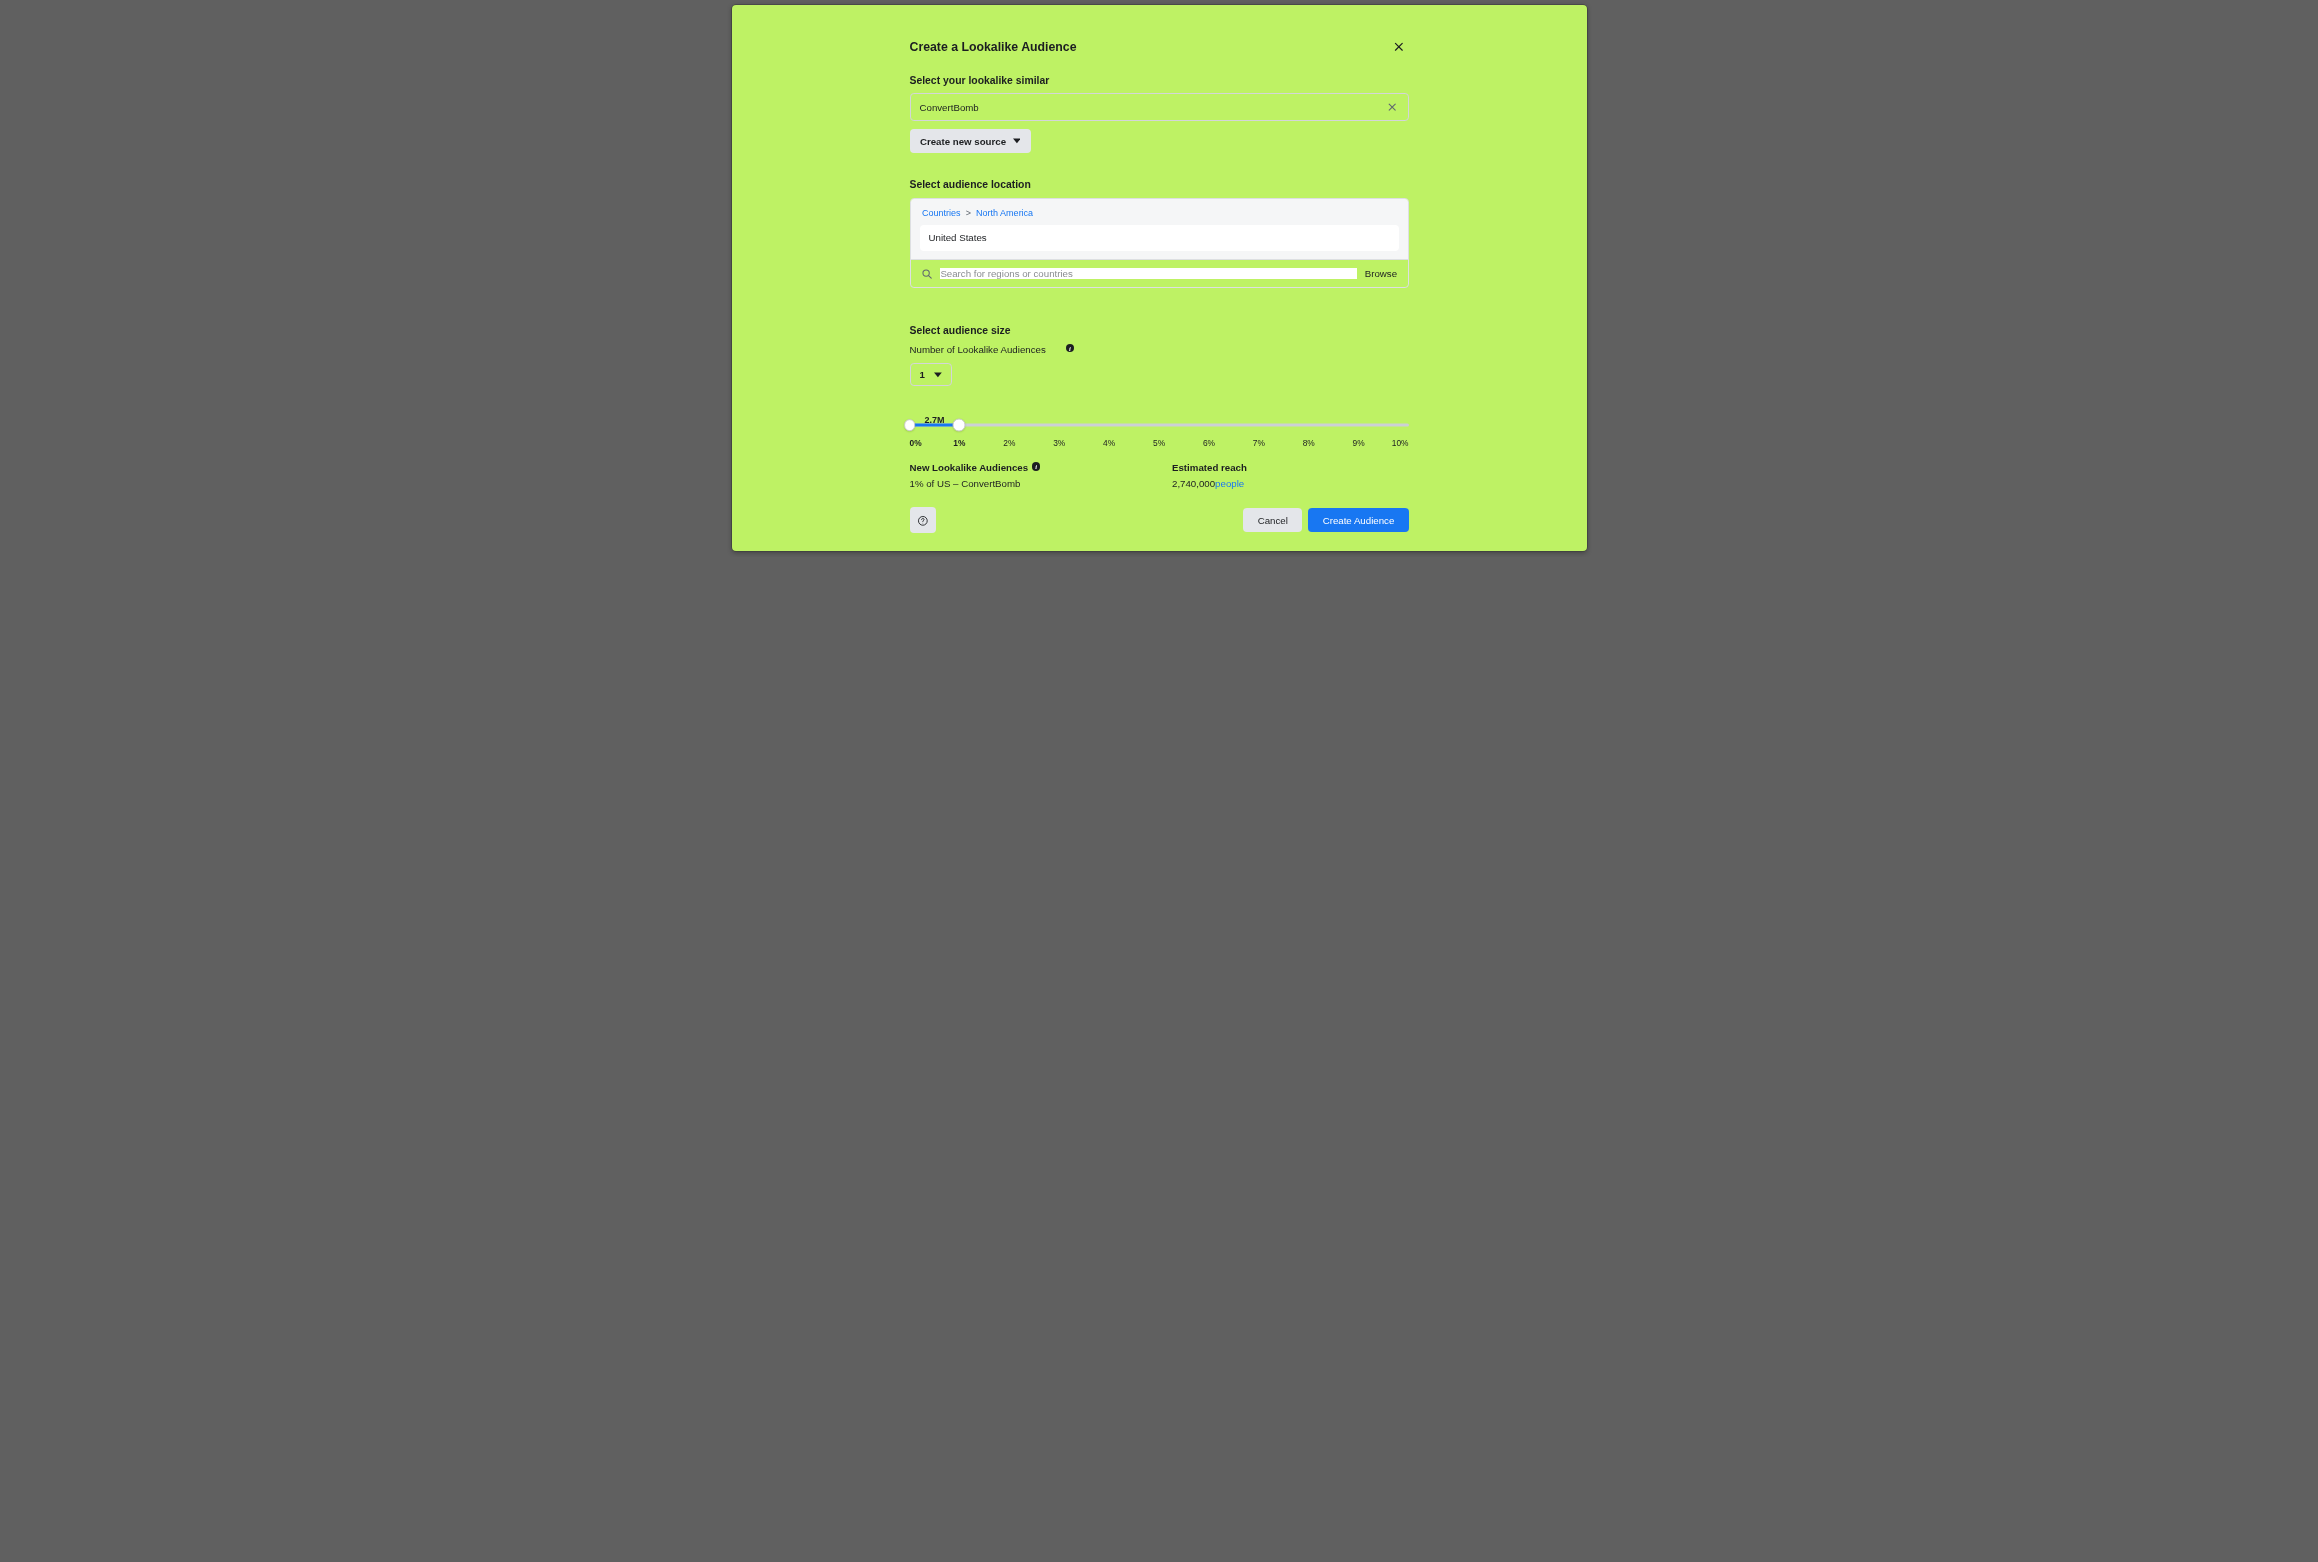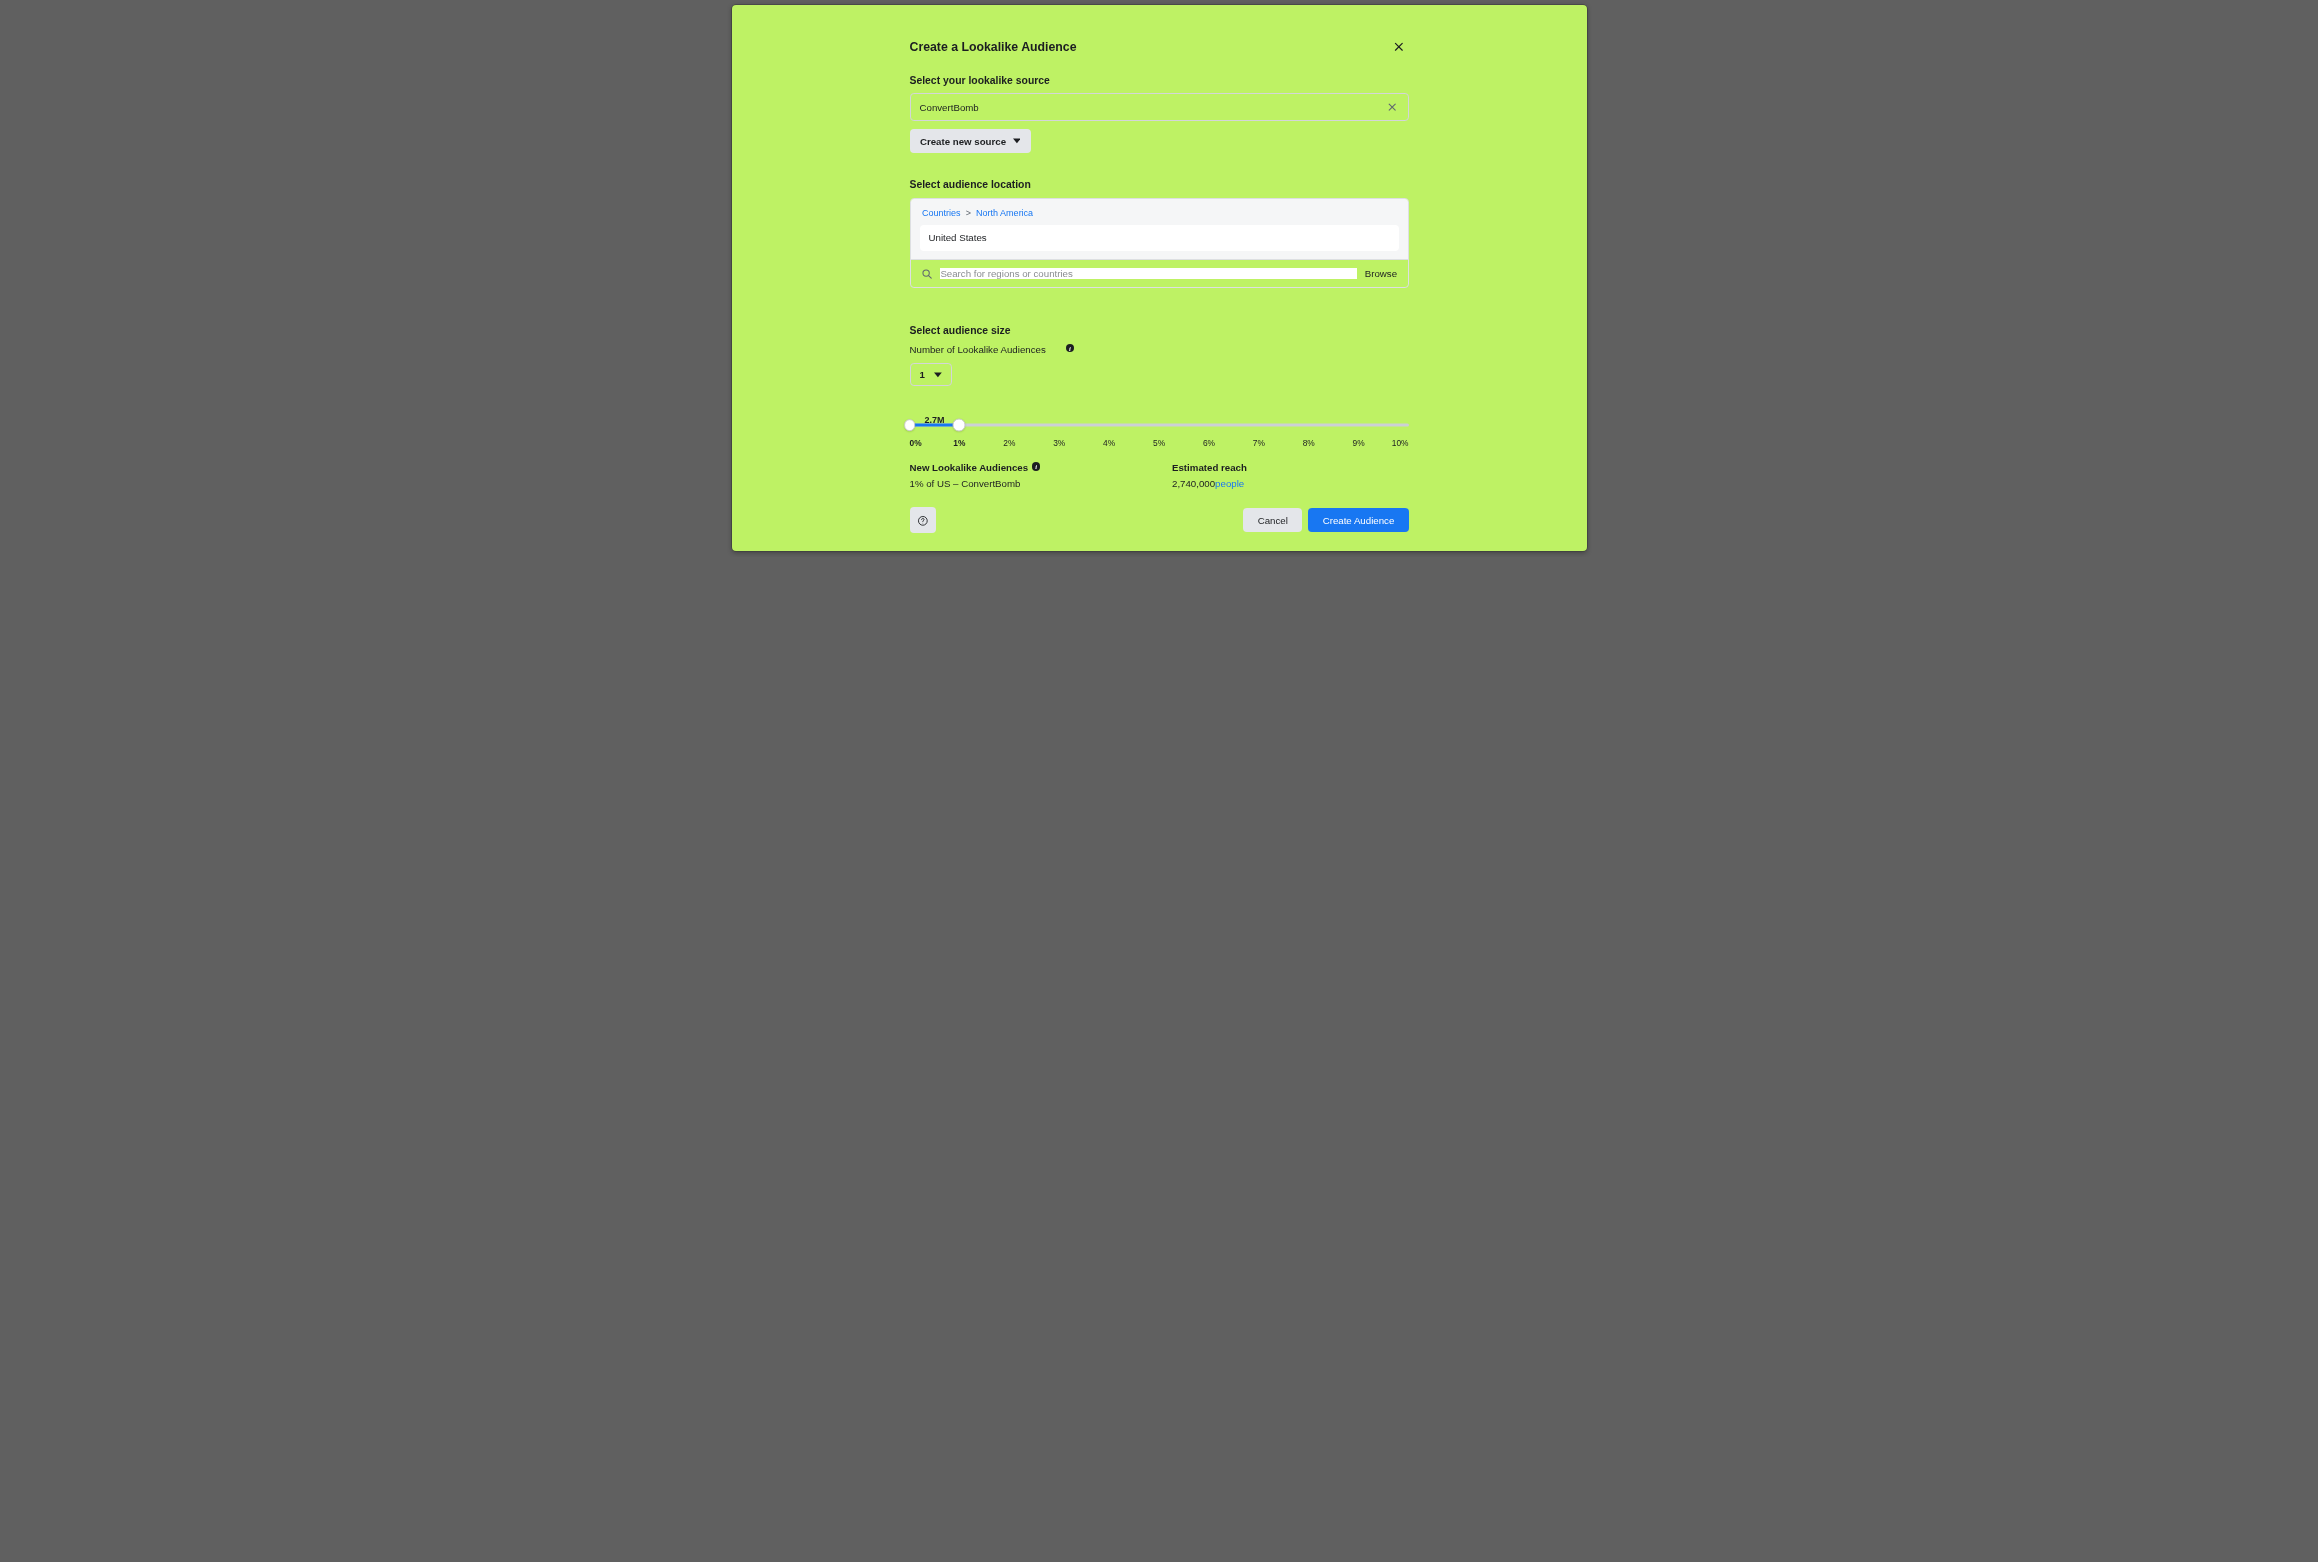--- a/index.html
+++ b/index.html
@@ -304,21 +304,21 @@
       <h1 class="modal-title">Create a Lookalike Audience</h1>
       <button class="close-btn">
         <svg viewBox="0 0 24 24" fill="none" stroke="#1c1e21" stroke-width="2.4" stroke-linecap="round">
             <line x1="5" y1="5" x2="19" y2="19"></line>
             <line x1="19" y1="5" x2="5" y2="19"></line>
           </svg>
       </button>
     </div>
 
     
-    <div class="section-heading">Select your lookalike source</div>
+    <div class="section-heading">Select your lookalike similar</div>
     <div class="source-input">
       <span class="source-input-text">ConvertBomb</span>
       <button class="source-clear">
         <svg viewBox="0 0 24 24" fill="none" stroke="#606770" stroke-width="2.4" stroke-linecap="round">
             <line x1="5" y1="5" x2="19" y2="19"></line>
             <line x1="19" y1="5" x2="5" y2="19"></line>
           </svg>
       </button>
     </div>
     <button class="create-new-source">

